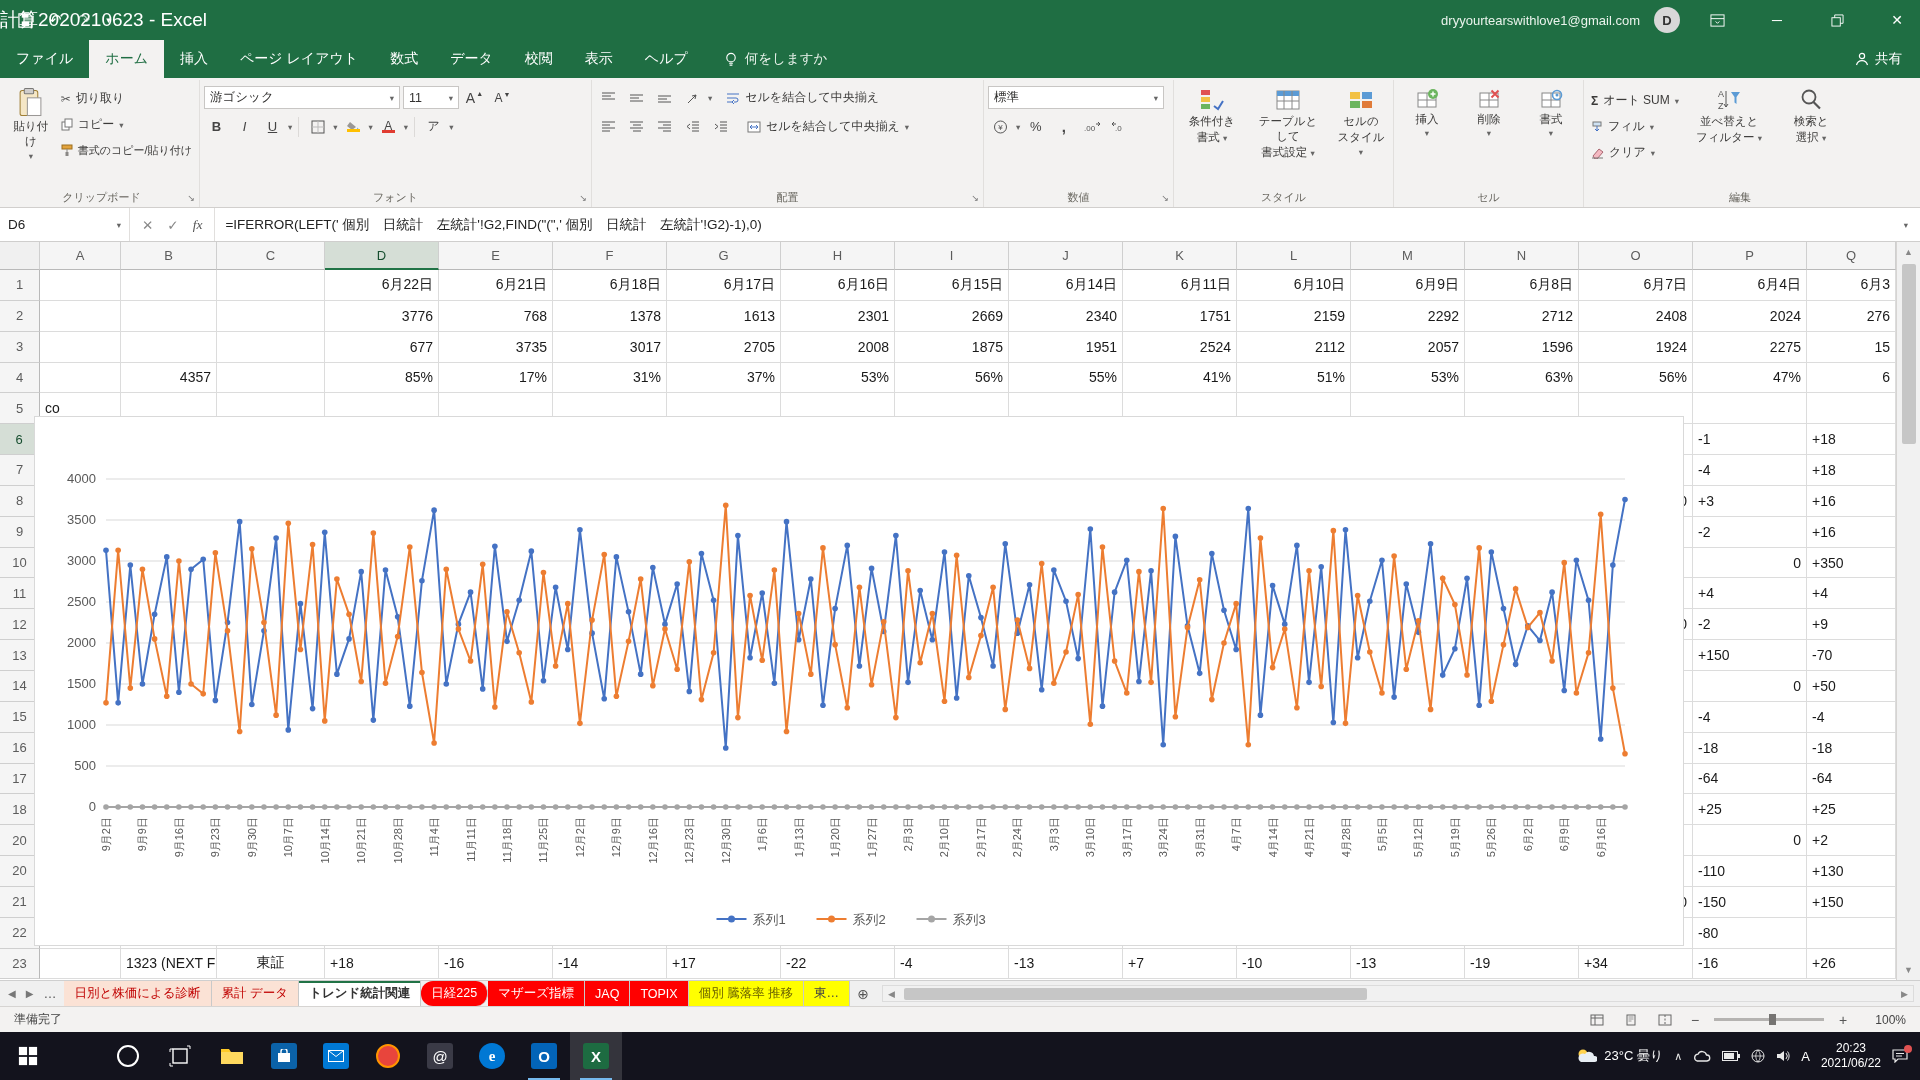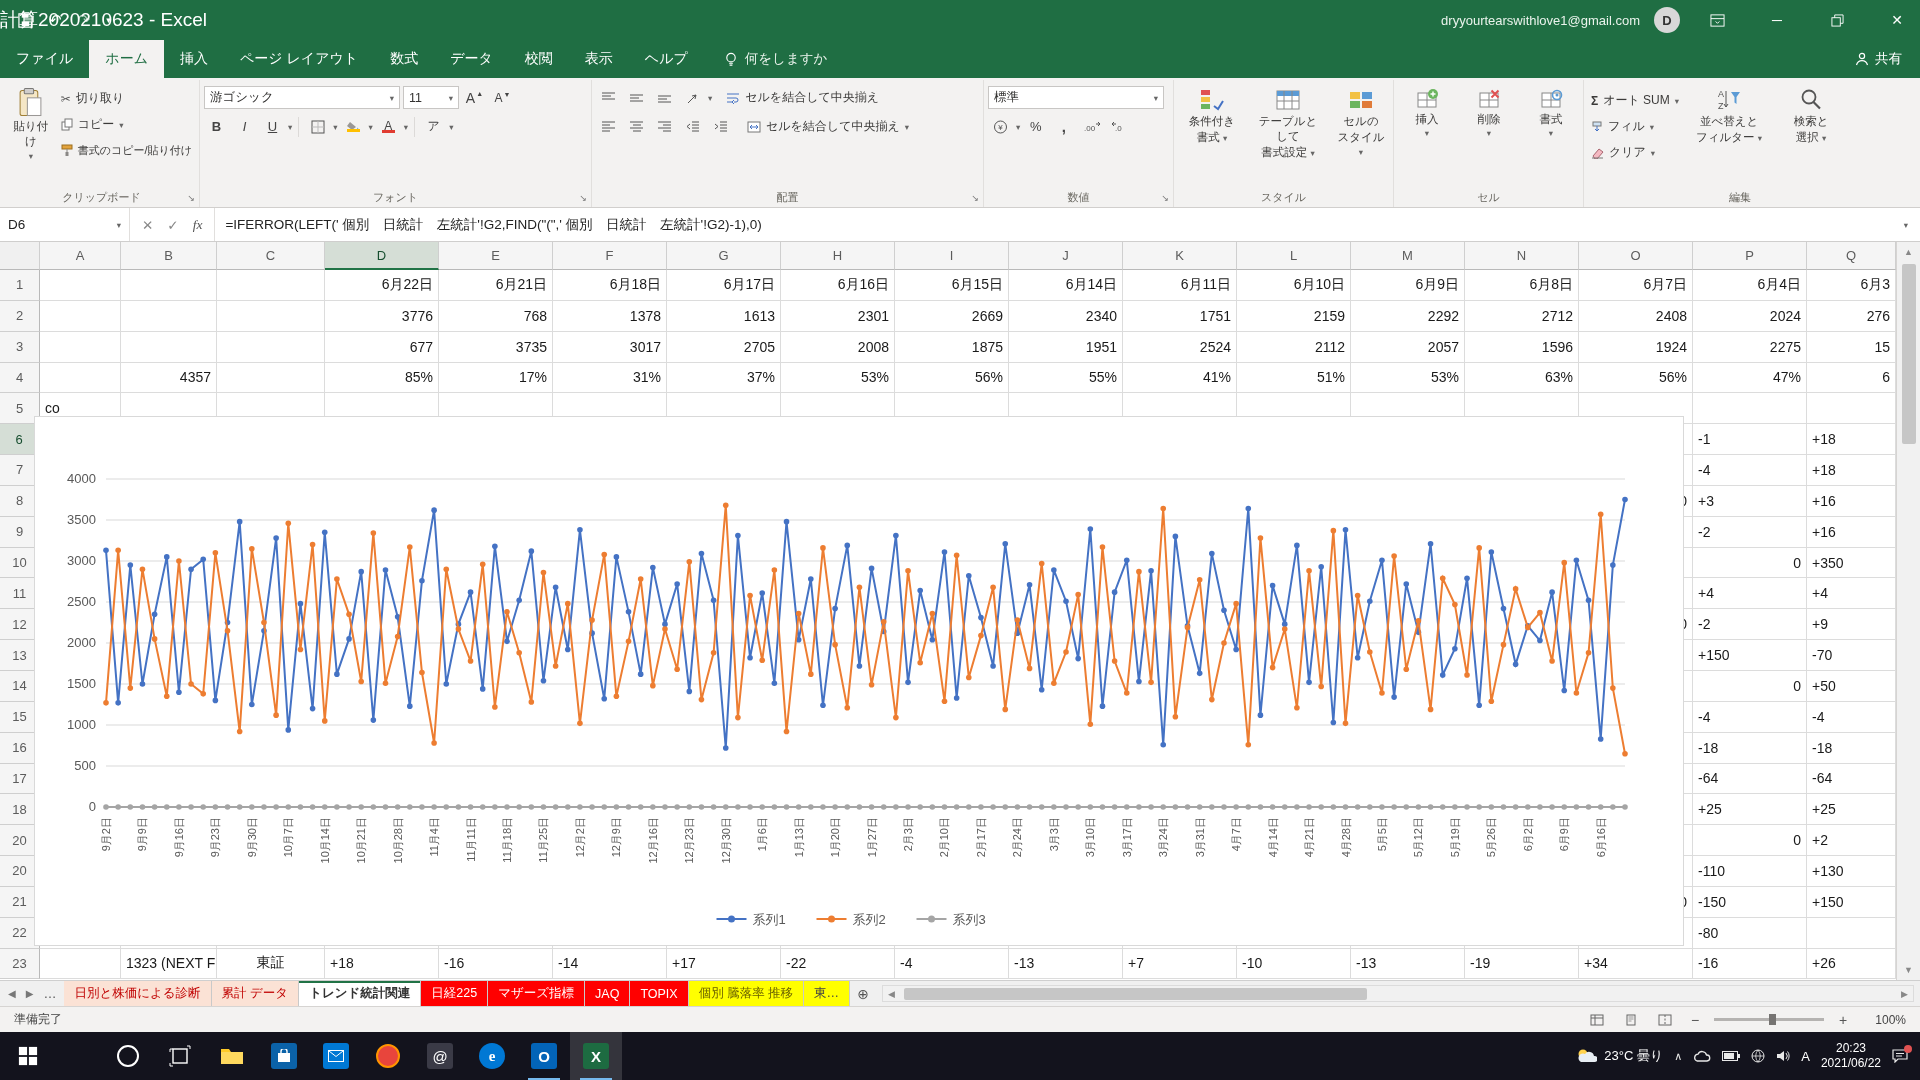--- a/index.html
+++ b/index.html
@@ -1468,21 +1468,21 @@
   <div class="tabs-row">
     <div class="tnav">
       <span>◀</span>
       <span>▶</span>
       <span style="font-size:13px;color:#555">…</span>
     </div>
     <div style="display:flex">
         <div class="stab" style="background: rgb(251, 226, 213); color: rgb(192, 0, 0);">日別と株価による診断</div>
         <div class="stab" style="background: rgb(251, 226, 213); color: rgb(192, 0, 0);">累計 データ</div>
         <div class="stab active" style="background: rgb(255, 255, 255); color: rgb(51, 51, 51);">トレンド統計関連</div>
-        <div class="stab" style="background: rgb(255, 0, 0); color: rgb(255, 255, 255);">日経225</div>
+        <div class="stab" style="background: rgb(255, 0, 0); color: rgb(255, 255, 255); border-radius: 12px;">日経225</div>
         <div class="stab" style="background: rgb(255, 0, 0); color: rgb(255, 255, 255);">マザーズ指標</div>
         <div class="stab" style="background: rgb(255, 0, 0); color: rgb(255, 255, 255);">JAQ</div>
         <div class="stab" style="background: rgb(255, 0, 0); color: rgb(255, 255, 255);">TOPIX</div>
         <div class="stab" style="background: rgb(255, 255, 0); color: rgb(107, 98, 0);">個別 騰落率 推移</div>
         <div class="stab" style="background: rgb(255, 255, 0); color: rgb(68, 68, 68);">東…</div>
       </div>
     <div class="addsheet">⊕</div>
     <div class="hscroll">
       <span class="harrow">◀</span>
       <span class="hthumb"></span>

